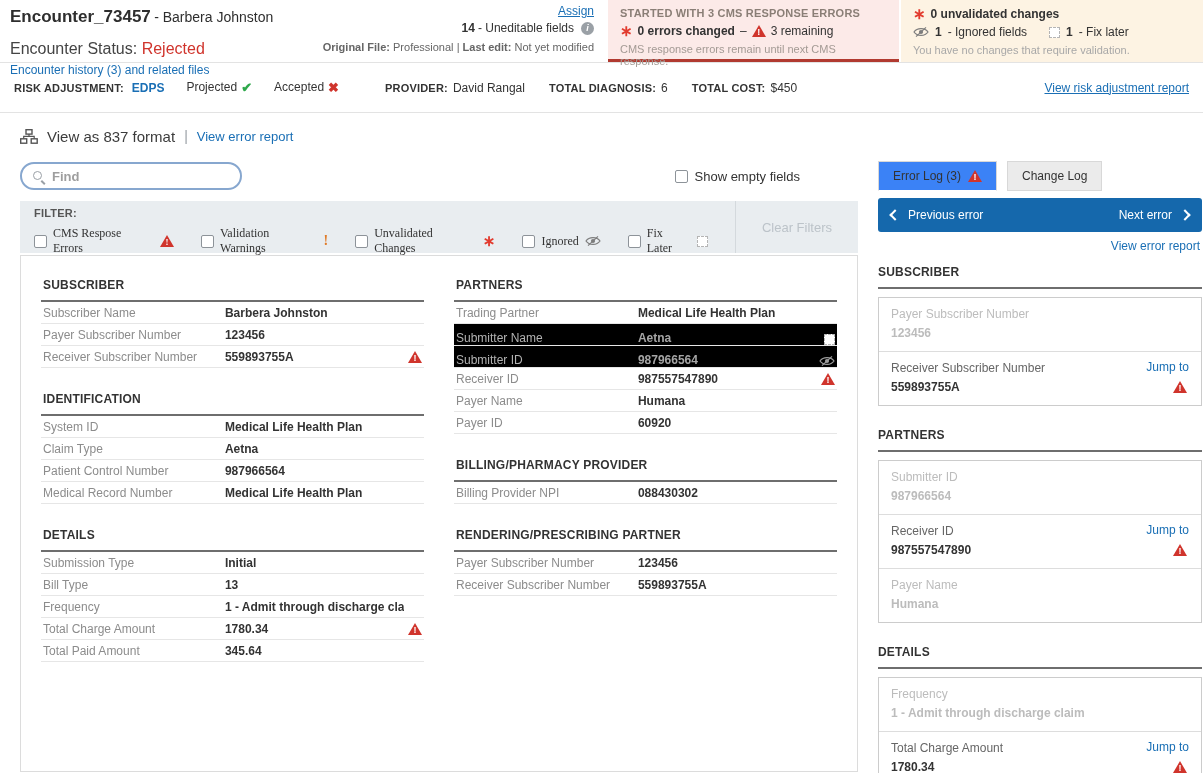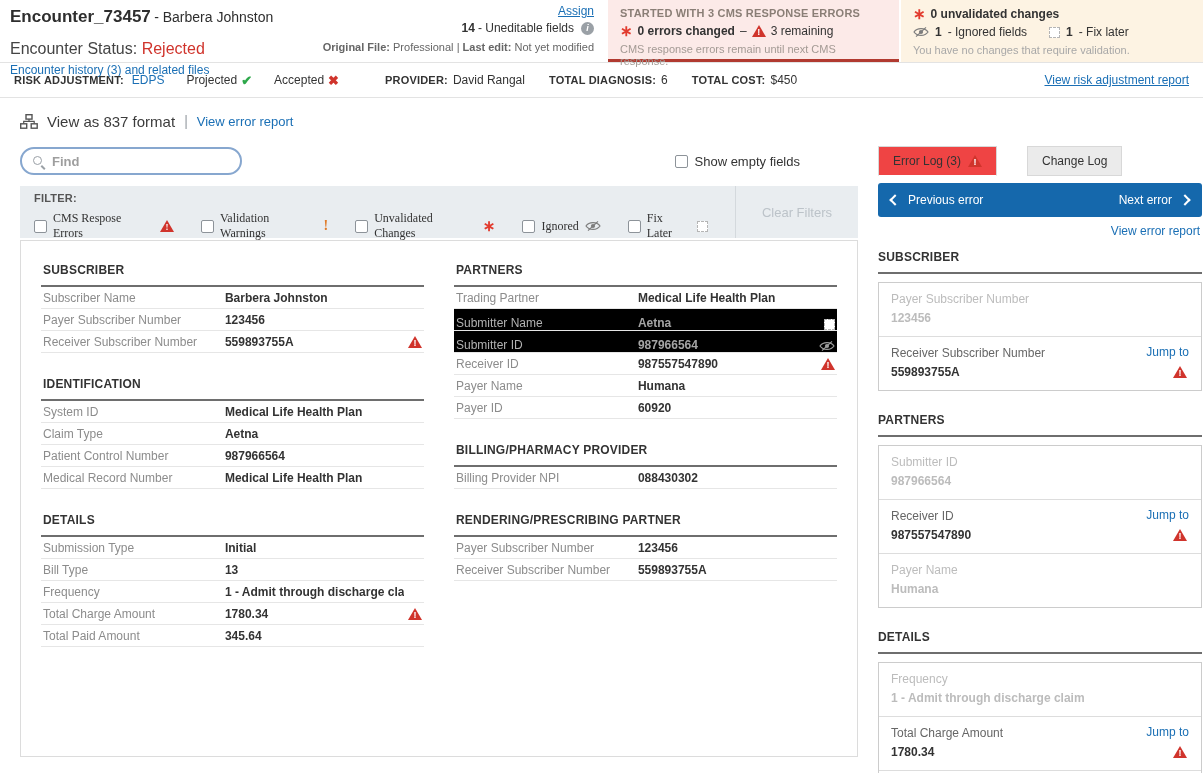--- a/index.html
+++ b/index.html
@@ -27,24 +27,24 @@
 .cms-line{margin-top:5px;font-size:12px;display:flex;align-items:center;gap:5px;}
 .cms-note{margin-top:5px;font-size:11px;color:#a39a94;}
 .ast{color:#e23b2e;font-weight:bold;font-size:15px;line-height:10px;}
 .hdr-unval{width:302px;background:#fdf3e3;padding:7px 12px;margin-left:2px;}
 .unval-line1{display:flex;align-items:center;gap:5px;font-size:12px;}
 .unval-line2{margin-top:4px;display:flex;align-items:center;gap:6px;font-size:12px;}
 .unval-note{margin-top:5px;font-size:11px;color:#a8a8a8;}
 .gap18{width:10px;}
 
 
-.risk{display:flex;align-items:center;height:36px;border-top:1px solid #e3e3e3;border-bottom:1px solid #e3e3e3;padding:0 14px;}
+.risk{display:flex;align-items:center;height:51px;border-top:1px solid #e3e3e3;border-bottom:1px solid #e3e3e3;padding:0 14px;}
 .risk-label{font-size:11px;font-weight:bold;letter-spacing:.2px;color:#333;}
-.edps{color:#1a6fb5;font-weight:normal;font-size:12px;margin-left:8px;}
-.risk-item{margin-left:22px;font-size:12px;color:#333;display:flex;align-items:center;gap:4px;}
+.edps{color:#1a6fb5;font-weight:bold;font-size:12px;margin-left:8px;}
+.risk-item{margin-left:22px;font-size:12px;color:#333;display:flex;gap:4px;}
 .check{color:#2ea84b;font-size:13px;font-weight:bold;}
 .cross{color:#d0342c;font-size:13px;font-weight:bold;}
 .risk-pair{margin-left:46px;font-size:12px;display:flex;align-items:center;gap:5px;}
 .risk-pair .k{font-size:11px;font-weight:bold;letter-spacing:.2px;}
 .risk-right{margin-left:auto;font-size:12px;}
 
 
 .main{display:flex;}
 .main-left{width:878px;padding:11px 0 0 20px;}
 .main-right{width:325px;padding-top:48px;}
@@ -94,21 +94,21 @@
 .frow .fl{width:48%;color:#8c8c8c;font-size:12px;white-space:nowrap;overflow:hidden;}
 .frow .fv{flex:1;font-weight:bold;font-size:12px;color:#333;white-space:nowrap;overflow:hidden;}
 .frow .ficon{width:18px;display:flex;justify-content:flex-end;align-items:center;}
 .frow.muted{background:#000000;align-items:flex-end;}
 .frow.muted .fl{color:#b2b2b2;}
 .frow.muted .fv{color:#a5a5a5;}
 
 
 .tabs{display:flex;}
 .tab{height:30px;padding:0 14px;font-size:12px;color:#333;background:#ebebeb;border:1px solid #d8d8d8;display:flex;align-items:center;gap:7px;cursor:pointer;}
-.tab.active{background:#ef4444;border-bottom-color:#fff;margin-right:30px;}
+.tab.active{background:#3b82f6;border-bottom-color:#fff;margin-right:10px;}
 .errnav{width:324px;height:34px;background:#1568ac;border-radius:3px;margin-top:7px;display:flex;justify-content:space-between;align-items:center;padding:0 13px;}
 .errnav a{color:#fff;font-size:12px;display:flex;align-items:center;gap:9px;}
 .chev{width:8px;height:8px;border-left:2.6px solid #fff;border-bottom:2.6px solid #fff;display:inline-block;flex:none;}
 .chev.left{transform:rotate(45deg);}
 .chev.right{transform:rotate(-135deg);}
 .view-report-row{width:324px;text-align:right;padding:7px 2px 2px;}
 .view-report-row a{font-size:12px;}
 .esec{width:324px;margin-top:4px;}
 .esec + .esec{margin-top:16px;}
 .esec-title{font-size:12px;font-weight:bold;color:#333;letter-spacing:.2px;padding:6px 0 8px;border-bottom:2px solid #6e6e6e;}

